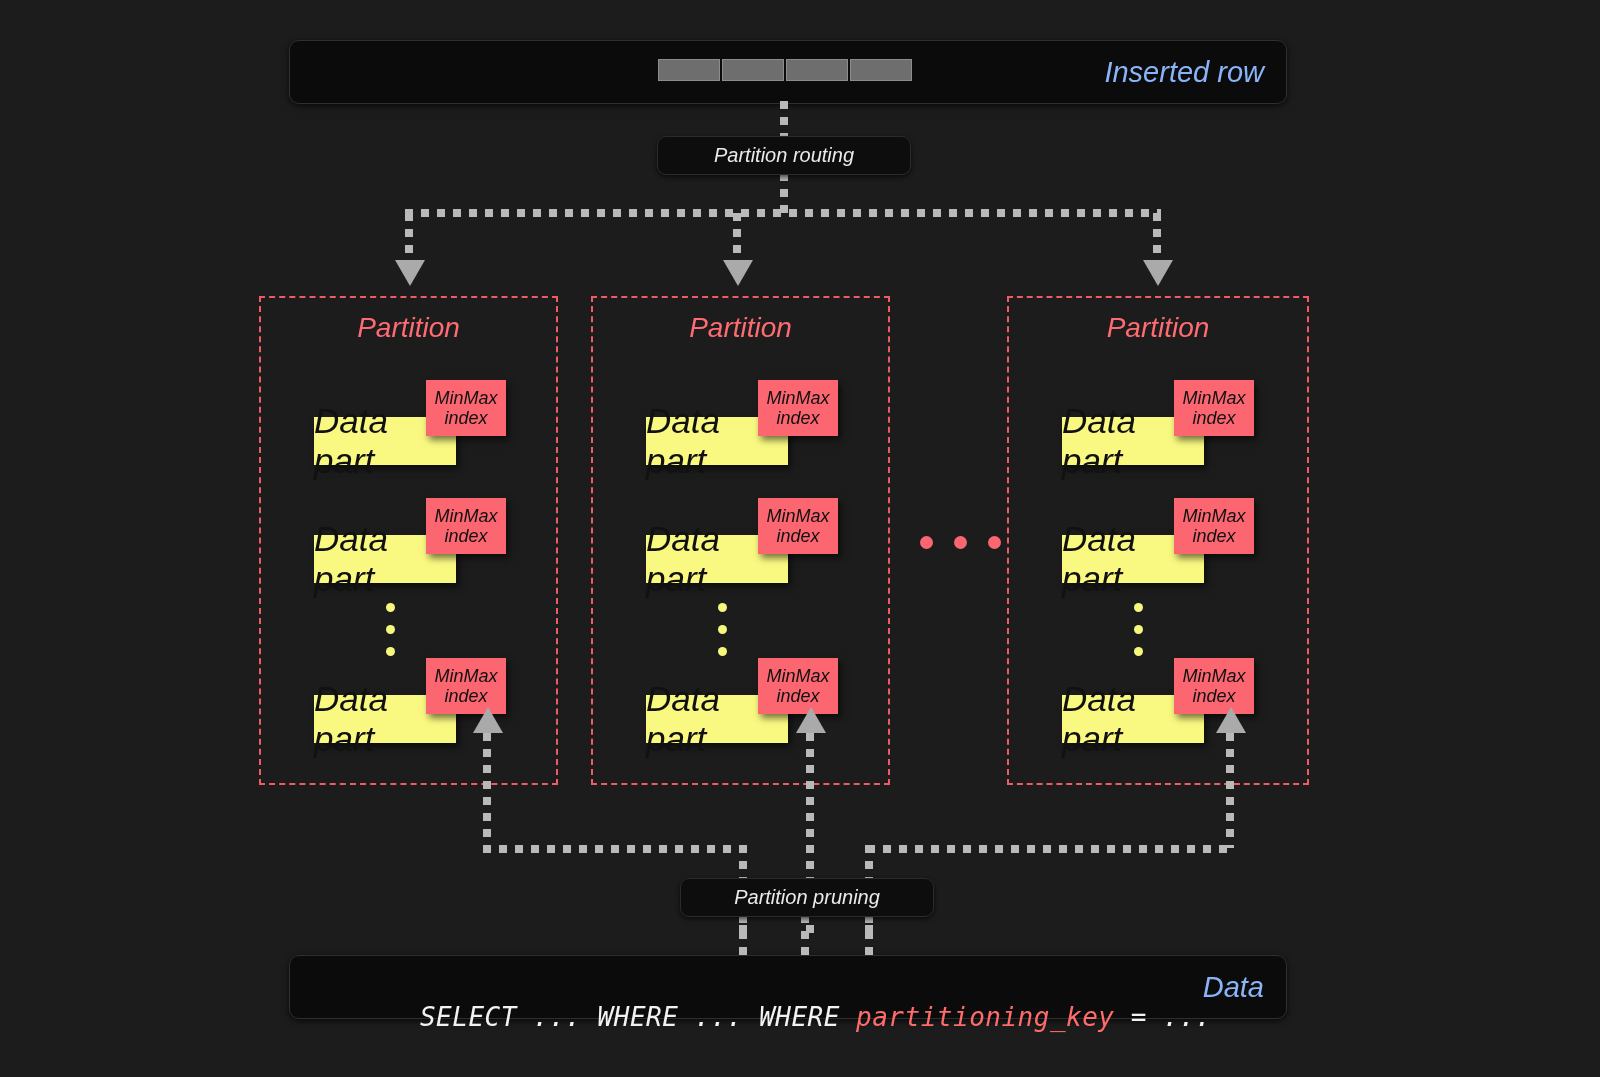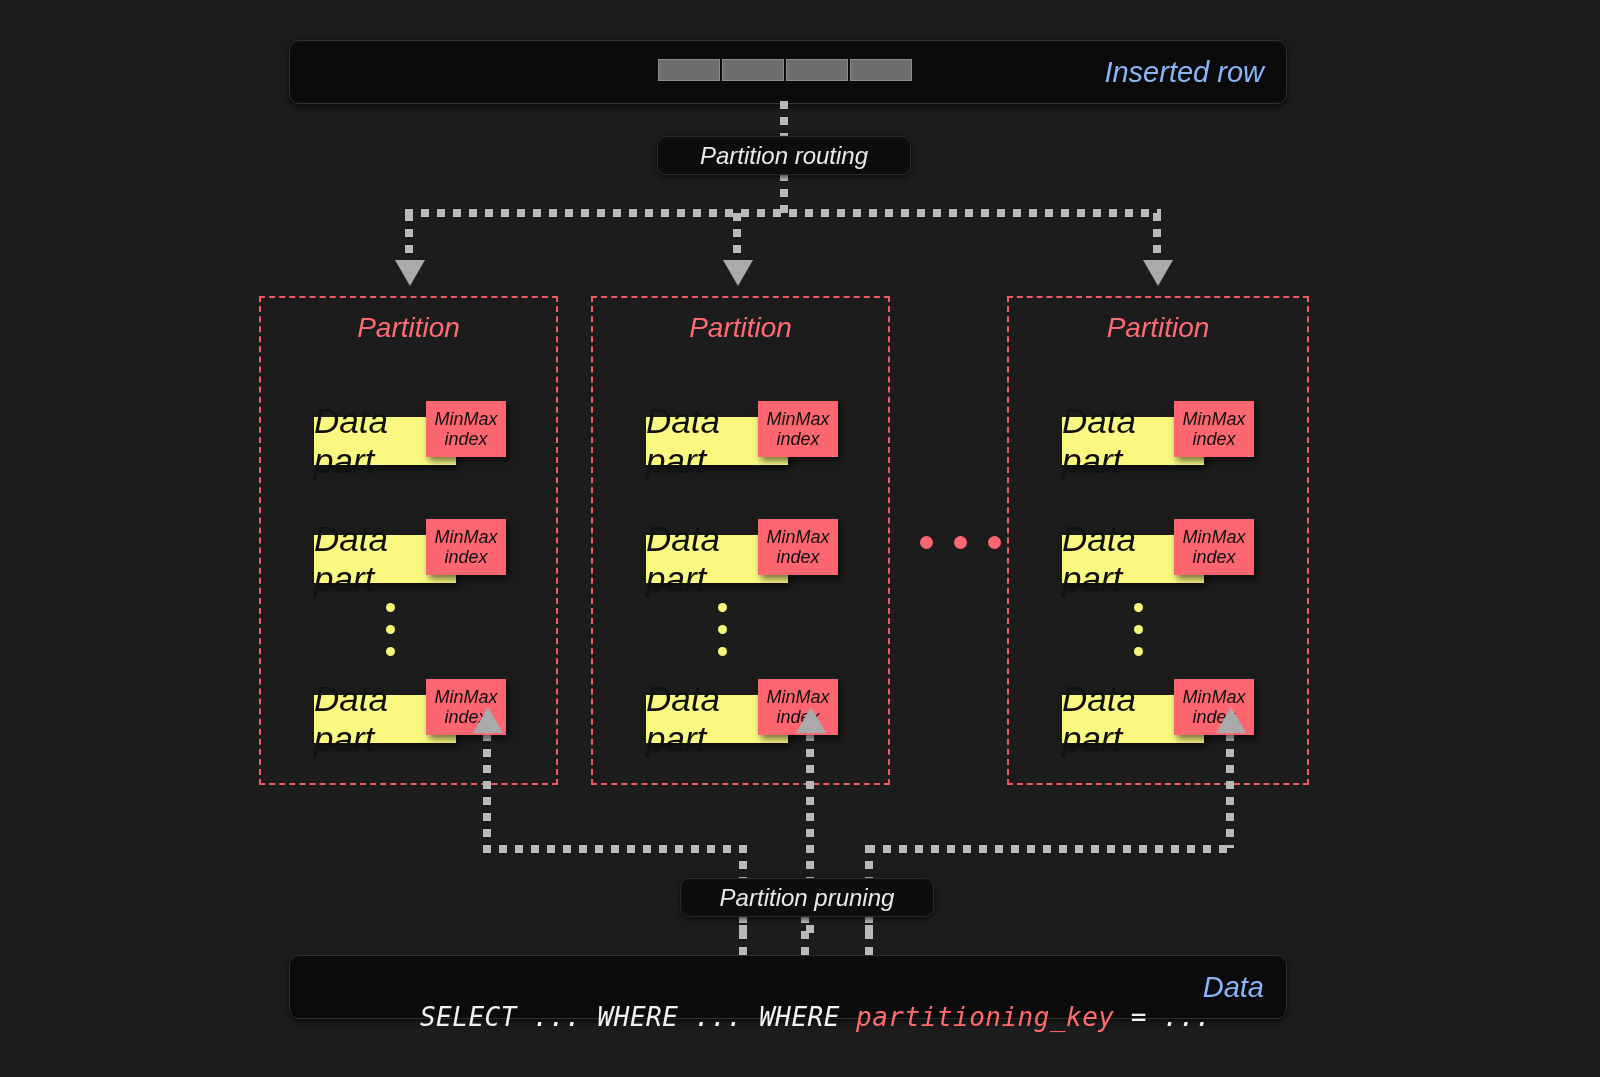--- a/index.html
+++ b/index.html
@@ -47,21 +47,21 @@
   #sql-text .kw{color:#ff6b6b;}
 
   
   .pill{
     position:absolute;
     background:#0d0d0d;
     border:1px solid #2b2b2b;
     border-radius:9px;
     box-shadow:0 2px 5px rgba(0,0,0,.65);
     color:#eaeaea;
-    font-size:24px;
+    font-size:20px;
     display:flex;align-items:center;justify-content:center;
     white-space:nowrap;
     z-index:5;
   }
   #partition-routing-box{left:657px;top:136px;width:252px;height:37px;}
   #partition-pruning-box{left:680px;top:878px;width:252px;height:37px;}
 
   
   .partition{
     position:absolute;
@@ -100,21 +100,20 @@
     position:absolute;
     left:165px;top:0px;
     width:80px;height:56px;
     background:#fb6670;
     box-shadow:3px 4px 7px rgba(0,0,0,.55);
     color:#111;
     font-size:18px;line-height:1.12;
     display:flex;align-items:center;justify-content:center;
     text-align:center;
     z-index:3;
-    margin-top:21px;
   }
 
   
   .vdots{position:absolute;left:123px;top:305px;width:12px;}
   .vdots i{display:block;width:9px;height:9px;border-radius:50%;background:#f7f77e;margin:0 auto 13px auto;}
 
   
   #partition-ellipsis{position:absolute;left:920px;top:536px;display:flex;gap:21px;}
   #partition-ellipsis i{width:13px;height:13px;border-radius:50%;background:#fb6670;display:block;}
 

